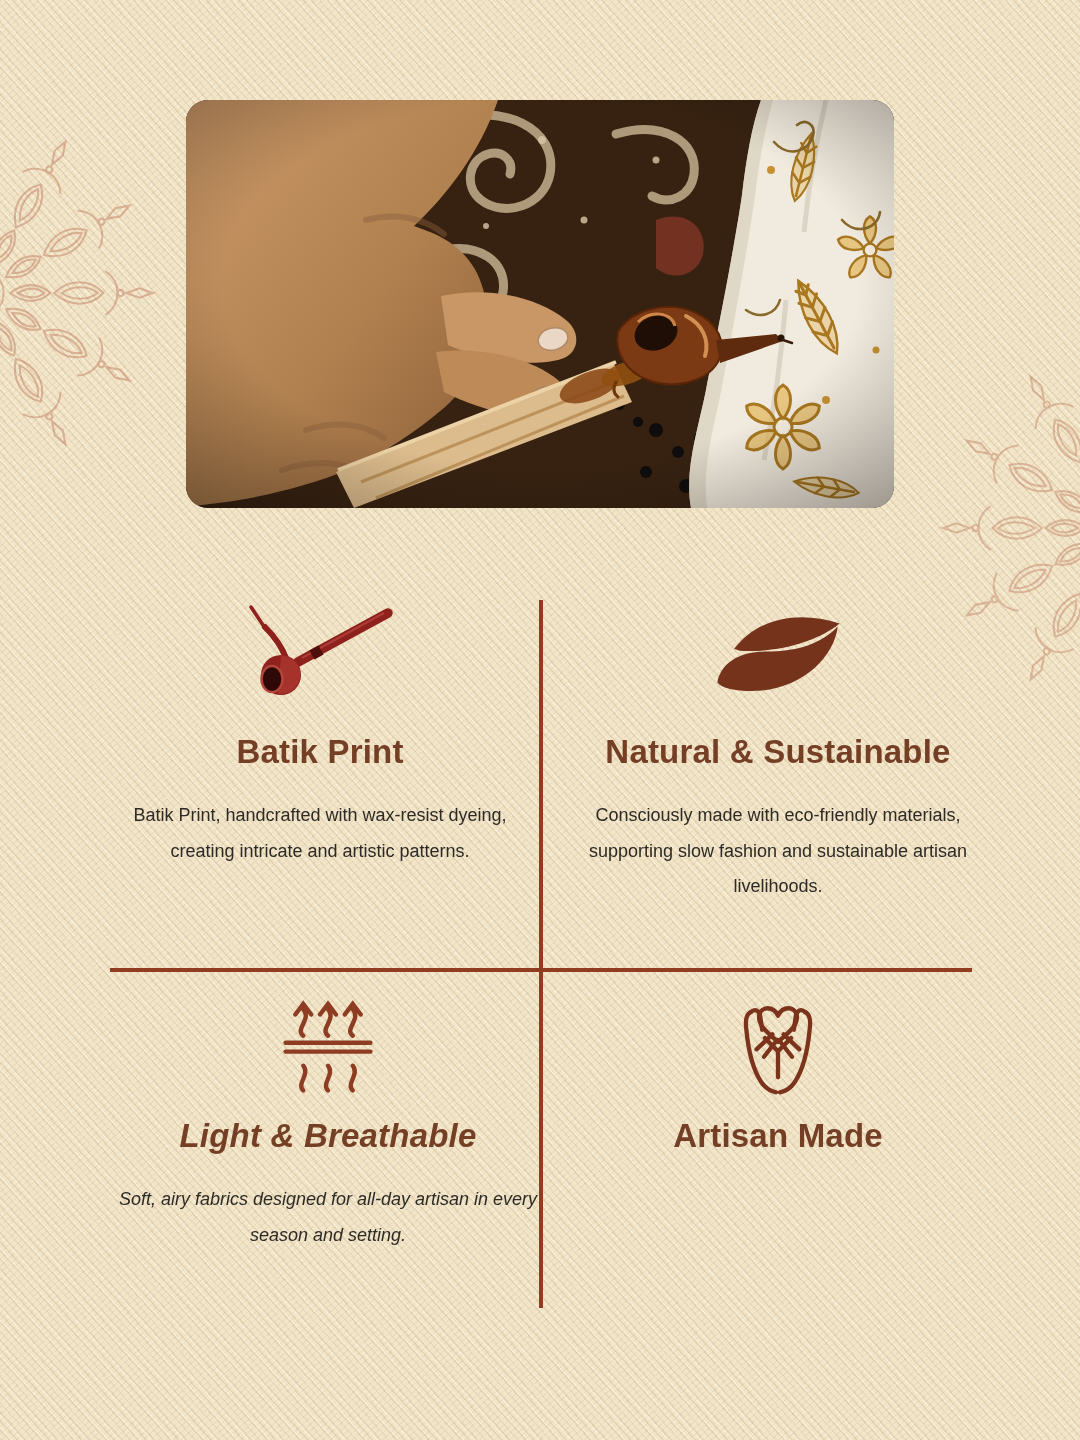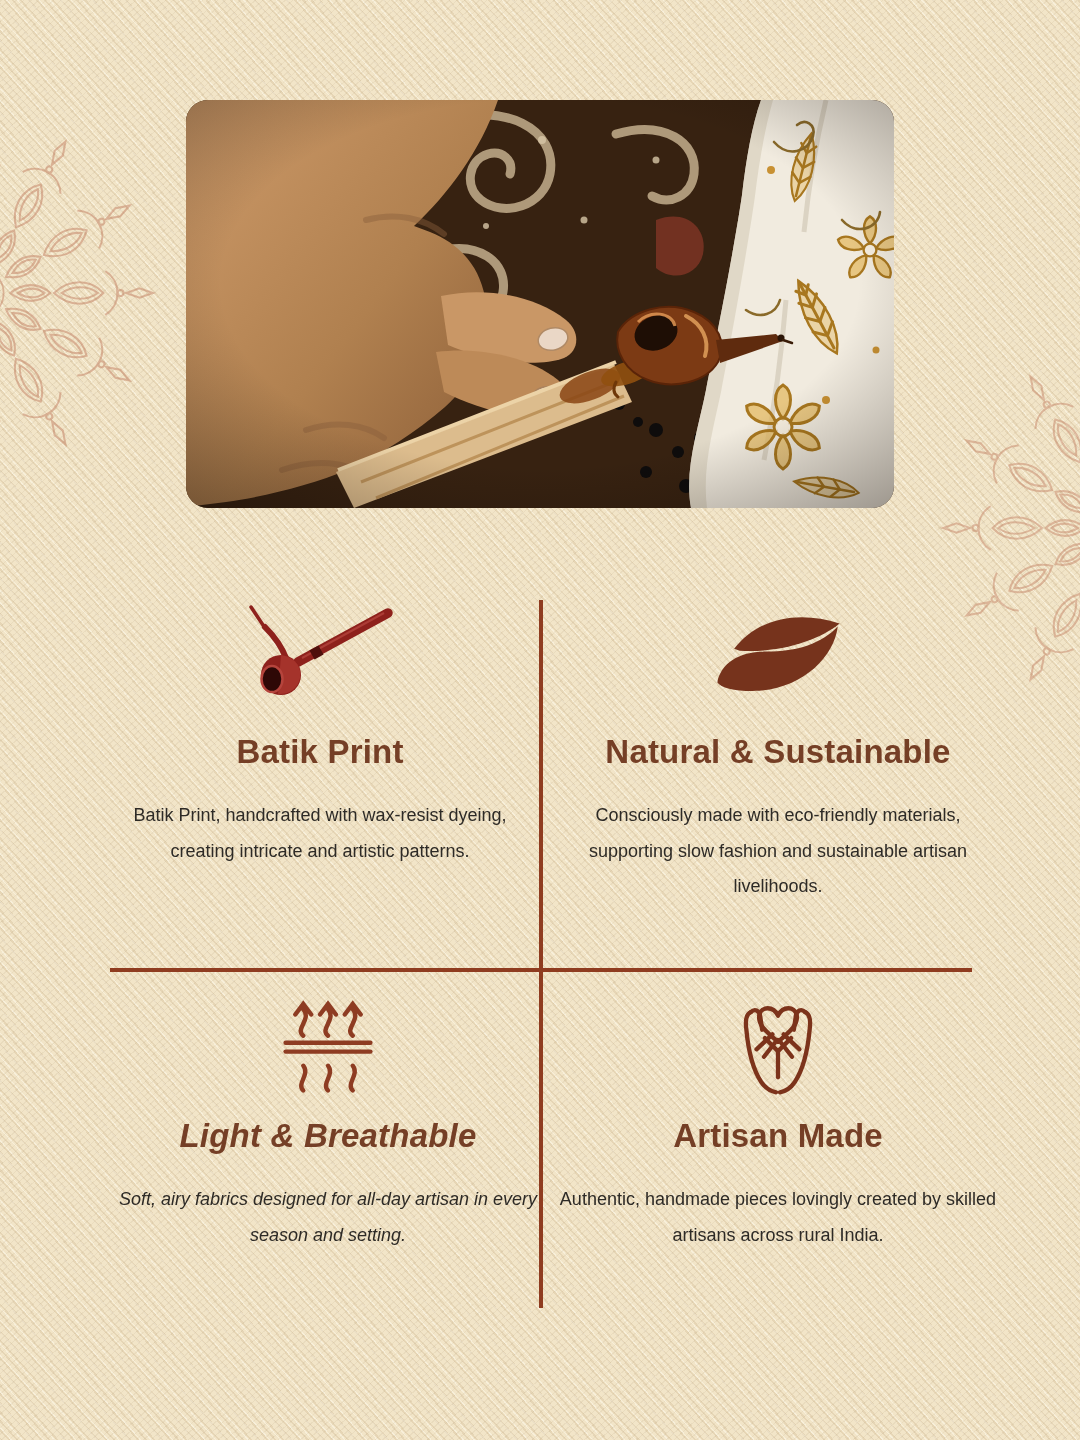--- a/index.html
+++ b/index.html
@@ -294,16 +294,15 @@
         <path d="M59 60 L45 78"></path>
         <path d="M89 30 C94 32 95 40 94 48 C92 70 88 90 78 105 C74 111 68 115 62 116"></path>
         <path d="M89 30 C85 26 80 28 79 35 L77 49"></path>
         <path d="M83 70 L66 54"></path>
         <path d="M61 60 L75 78"></path>
         <path d="M46 58 L60 72 L74 58"></path>
         <path d="M60 72 L60 100"></path>
       </svg>
     </div>
     <h2>Artisan Made</h2>
-    <p>Authentic, handmade pieces lovingly created by skilled artisans across rural India.</p>
   </section>
 
 </div>
 
 </body></html>

